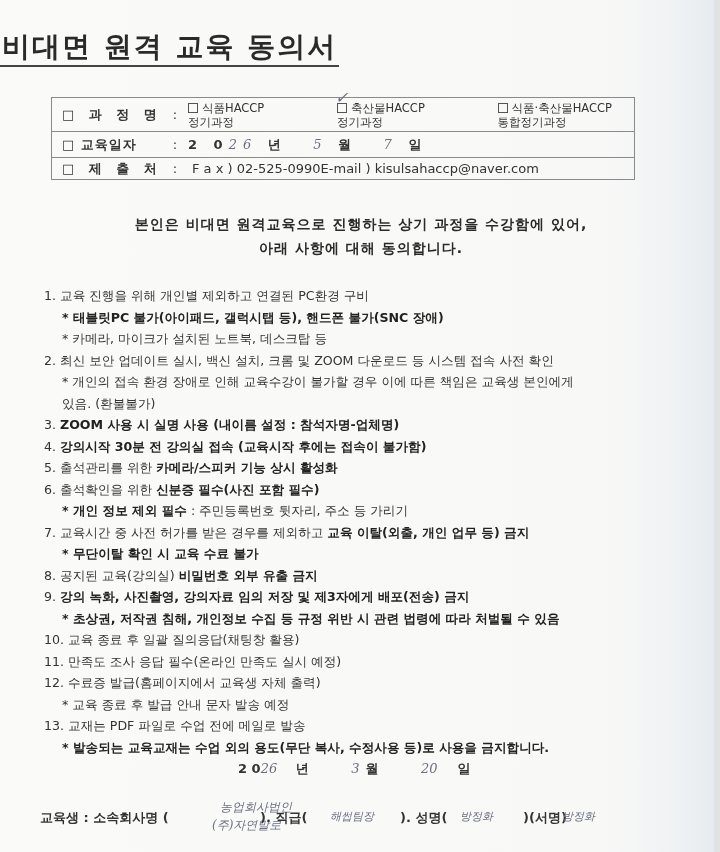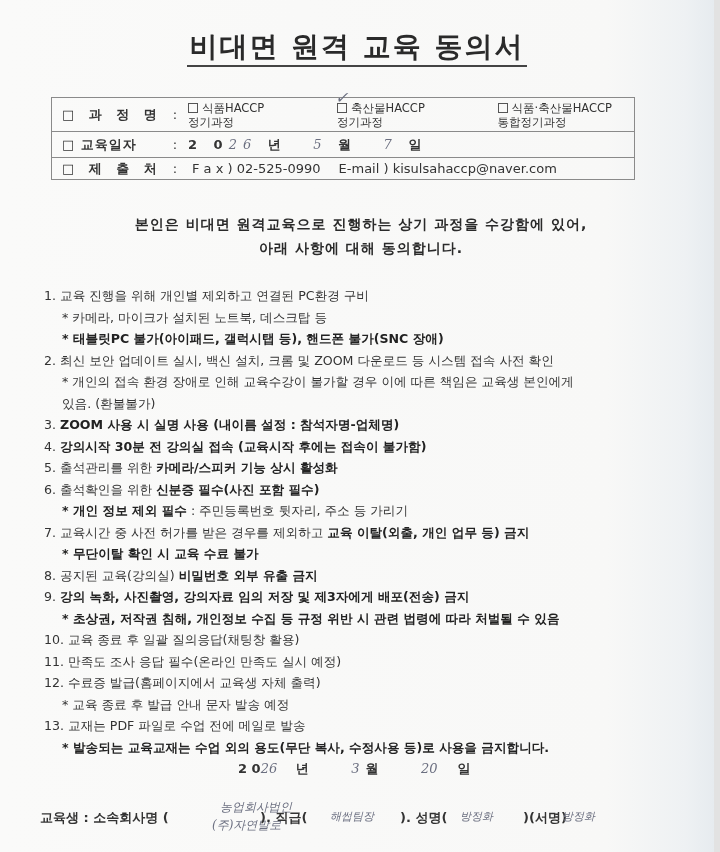--- a/index.html
+++ b/index.html
@@ -8,21 +8,21 @@
     background:#f9f9f8;
     font-family:"DejaVu Sans", "Liberation Sans", sans-serif;
     color:#222;
   }
   .page {
     position:absolute; left:0; top:0; width:714px; height:852px;
     background:linear-gradient(90deg,#fafaf9 0%,#f8f8f7 85%,#eef1f3 96%,#e6ebef 100%);
   }
   .right-strip { position:absolute; right:0; top:0; width:6px; height:852px; background:#e2e2e2; }
   .title {
-    position:absolute; left:0; width:714px; top:28px; text-align:center;
+    position:absolute; left:0; width:714px; top:28px; text-align:left;
   }
   .title span {
     font-size:28px; font-weight:bold; letter-spacing:2px; color:#2a2a2a;
     border-bottom:2px solid #444; padding:0 2px 2px 2px;
   }
   table.info {
     position:absolute; left:51px; top:97px; width:584px;
     border-collapse:collapse; font-size:13px; color:#333;
   }
   table.info td { border:1.5px solid #8a8a8a; padding:0; vertical-align:middle; }
@@ -33,21 +33,21 @@
   .row1 { height:34px; }
   .row2 { height:26px;margin-top:12px; }
   .row3 { height:22px; }
   .opts { display:flex; justify-content:space-between; padding-right:22px; font-size:11.5px; text-align:left; line-height:14px; }
   .opt { position:relative; }
   .box { display:inline-block; width:8px; height:8px; border:1px solid #555; margin-right:4px; vertical-align:middle; }
   .check { position:absolute; left:-2px; top:-10px; font-size:16px; color:#5566aa; font-style:italic; }
   .hand { font-family:"DejaVu Serif", serif; color:#6b6f80; font-style:italic; font-weight:normal; }
   .date-row { font-weight:bold; letter-spacing:6px; padding-left:4px; }
   .date-row .gap { display:inline-block; width:16px; }
-  .submit { display:flex; gap:18px; padding-left:4px; font-size:13px; }
+  .submit { display:flex; padding-left:4px; font-size:13px; }
   .intro {
     position:absolute; left:4px; width:714px; top:212px; text-align:center;
     font-size:14px; font-weight:bold; line-height:24px; color:#2a2a2a; letter-spacing:1px;
   }
   .list { position:absolute; left:44px; top:285px; width:630px; font-size:12.6px; line-height:21.5px; color:#333; }
   .list .item { white-space:nowrap; }
   .list .sub { padding-left:18px; white-space:nowrap; }
   .list .cont { padding-left:18px; }
   .b { font-weight:bold; color:#222; }
   .sigdate {
@@ -117,22 +117,22 @@
   </tbody>
     </table>
 
   <div class="intro">
     <div>본인은 비대면 원격교육으로 진행하는 상기 과정을 수강함에 있어,</div>
     <div>아래 사항에 대해 동의합니다.</div>
   </div>
 
   <div class="list">
     <div class="item"><span>1. </span><span>교육 진행을 위해 개인별 제외하고 연결된 PC환경 구비</span></div>
+    <div class="sub b"><span>* 태블릿PC 불가(아이패드, 갤럭시탭 등), 핸드폰 불가(SNC 장애)</span></div>
     <div class="sub"><span>* 카메라, 마이크가 설치된 노트북, 데스크탑 등</span></div>
-    <div class="sub b"><span>* 태블릿PC 불가(아이패드, 갤럭시탭 등), 핸드폰 불가(SNC 장애)</span></div>
     <div class="item"><span>2. </span><span>최신 보안 업데이트 실시, 백신 설치, 크롬 및 ZOOM 다운로드 등 시스템 접속 사전 확인</span></div>
     <div class="sub"><span>* 개인의 접속 환경 장애로 인해 교육수강이 불가할 경우 이에 따른 책임은 교육생 본인에게</span></div>
     <div class="cont"><span>있음. (환불불가)</span></div>
     <div class="item"><span>3. </span><span class="b">ZOOM 사용 시 실명 사용 (내이름 설정 : 참석자명-업체명)</span></div>
     <div class="item"><span>4. </span><span class="b">강의시작 30분 전 강의실 접속 (교육시작 후에는 접속이 불가함)</span></div>
     <div class="item"><span>5. </span><span>출석관리를 위한 </span><span class="b">카메라/스피커 기능 상시 활성화</span></div>
     <div class="item"><span>6. </span><span>출석확인을 위한 </span><span class="b">신분증 필수(사진 포함 필수)</span></div>
     <div class="sub"><span class="b">* 개인 정보 제외 필수</span><span> : 주민등록번호 뒷자리, 주소 등 가리기</span></div>
     <div class="item"><span>7. </span><span>교육시간 중 사전 허가를 받은 경우를 제외하고 </span><span class="b">교육 이탈(외출, 개인 업무 등) 금지</span></div>
     <div class="sub b"><span>* 무단이탈 확인 시 교육 수료 불가</span></div>

